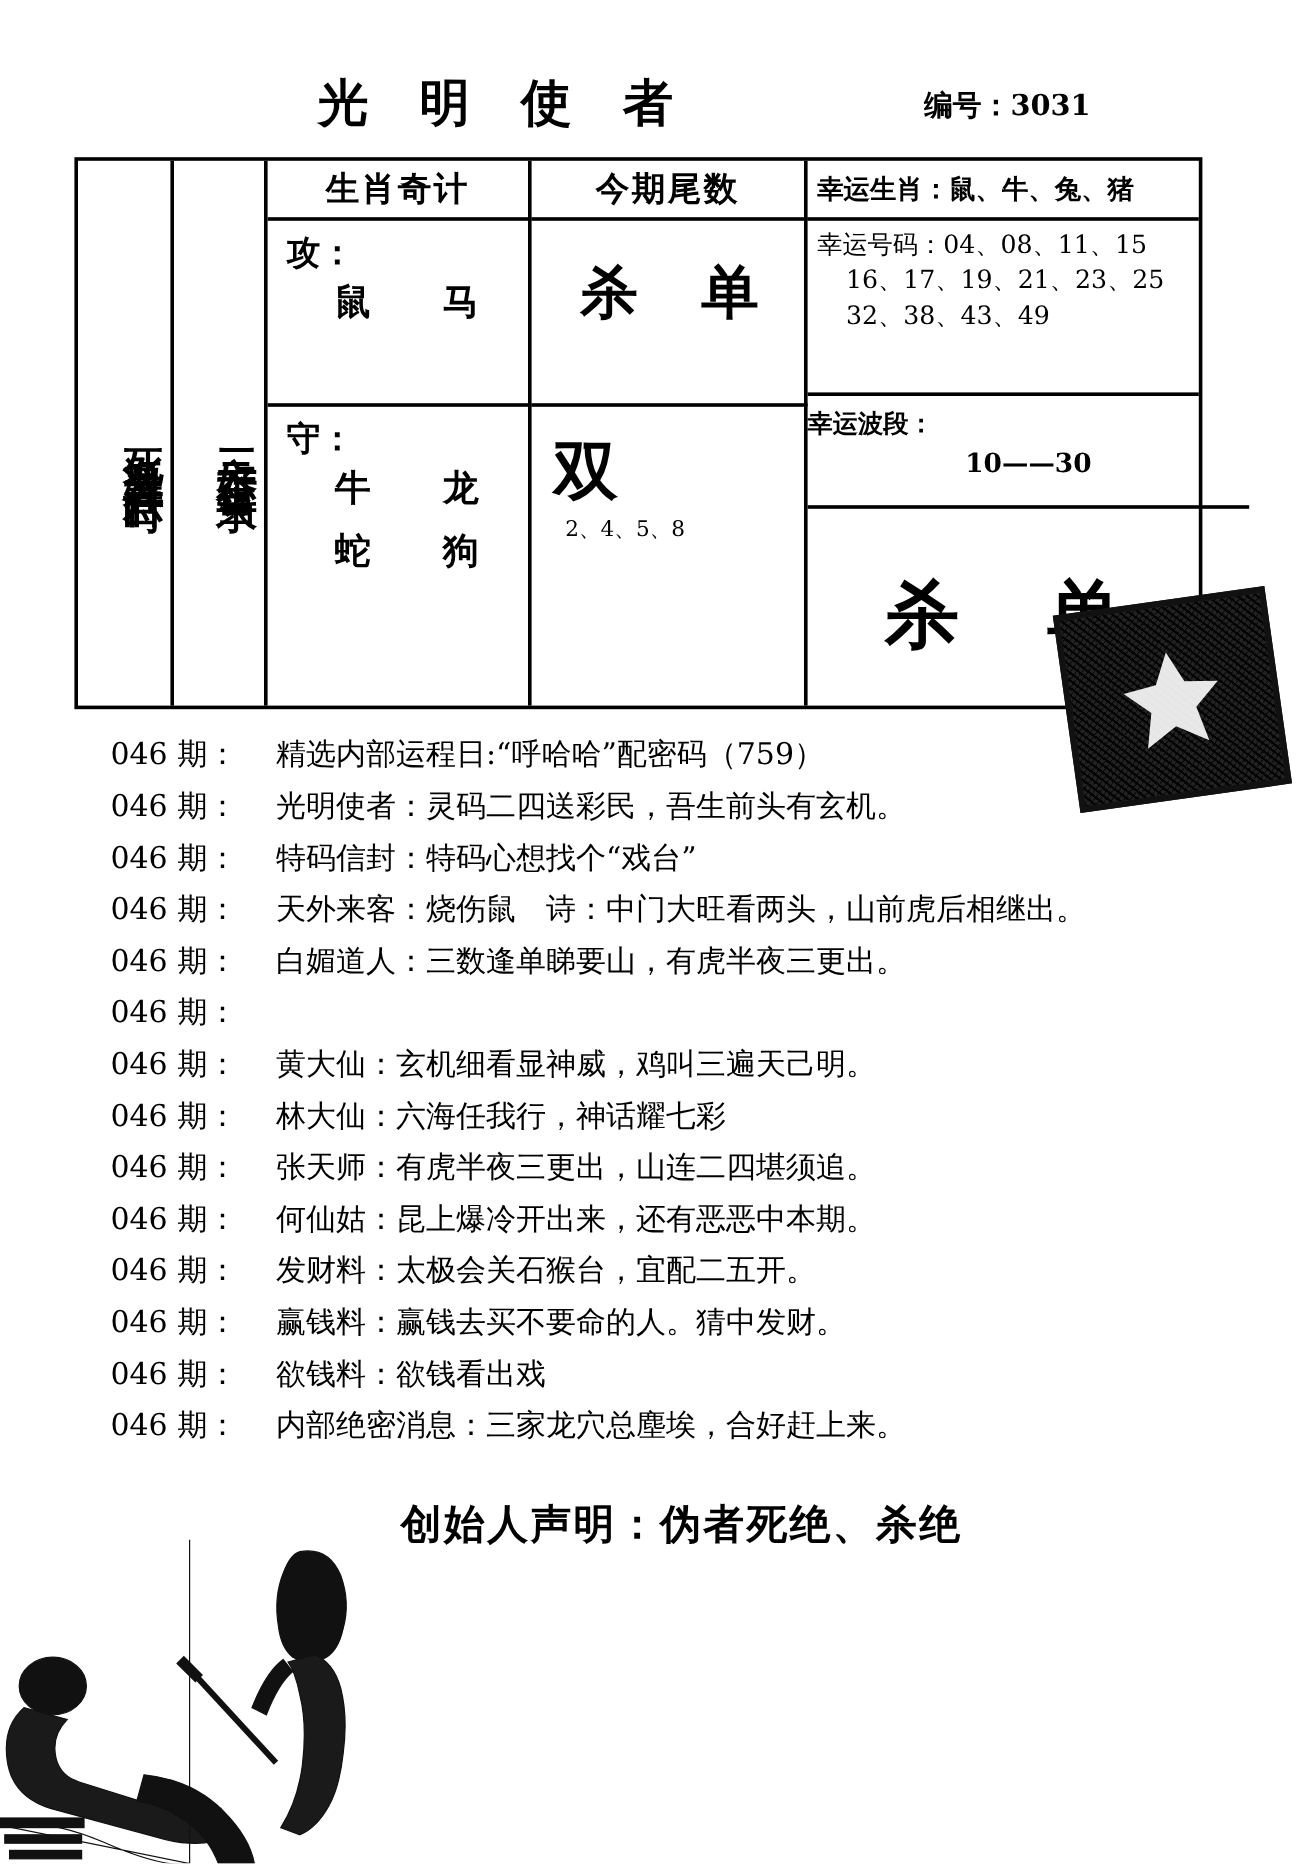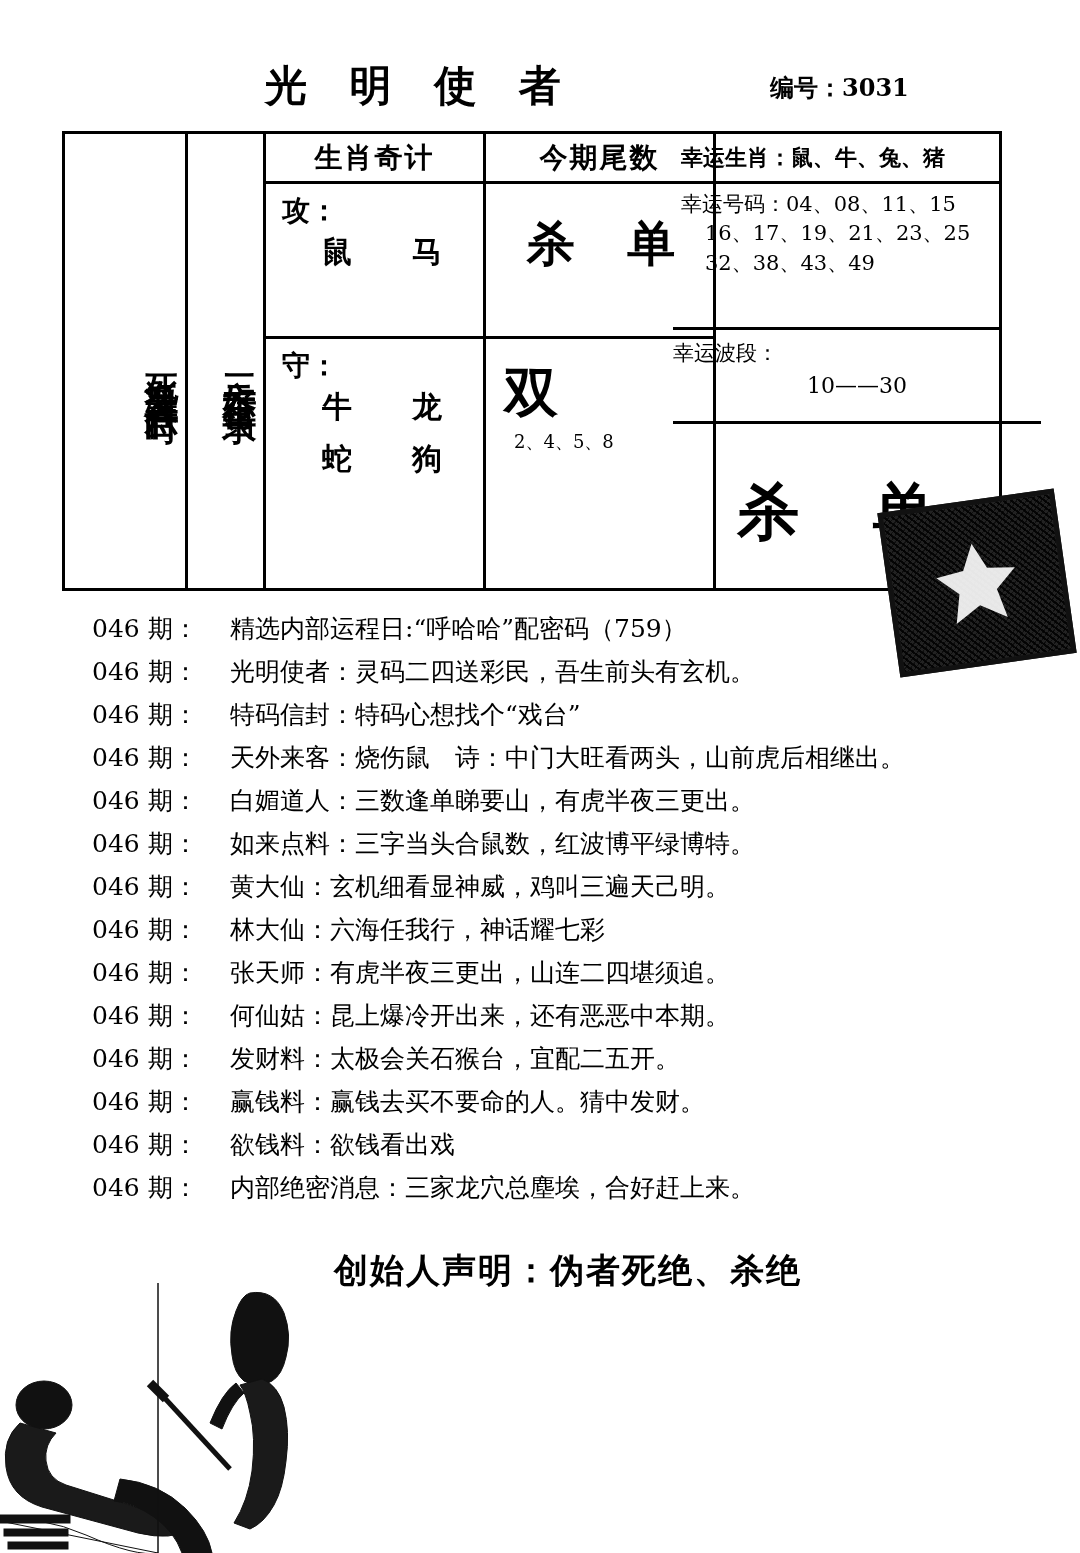--- a/index.html
+++ b/index.html
@@ -40,21 +40,21 @@
     top: 131px;
     width: 940px;
     height: 460px;
     border: 3px solid #000;
     box-sizing: border-box;
   }
   .cell {
     position: absolute;
     box-sizing: border-box;
   }
-  .bd-r { border-right: 3px solid #000; margin-left: 43px; }
+  .bd-r { border-right: 3px solid #000; }
   .bd-b { border-bottom: 3px solid #000; }
 
   
   .vcol {
     writing-mode: vertical-rl;
     text-orientation: upright;
     font-size: 34px;
     font-weight: bold;
     letter-spacing: 6px;
     display: flex;
@@ -133,21 +133,21 @@
     top: 90px;
     font-size: 18px;
     width: 195px;
     line-height: 1.4;
   }
 
   .c-luckynum { left: 608px; top: 50px; width: 326px; height: 146px; padding: 6px 8px; }
   .ln-title { font-size: 21px; }
   .ln-body { font-size: 21px; line-height: 1.45; padding-left: 24px; }
 
-  .c-band { left: 608px; top: 205px; width: 368px; height: 85px; padding: 0; }
+  .c-band { left: 608px; top: 205px; width: 368px; height: 85px; padding: 0; font-weight: bold; }
   .band-title { font-size: 21px; }
   .band-val { font-size: 22px; text-align: center; padding-top: 6px; }
 
   .c-bigkill2 { left: 608px; top: 290px; width: 326px; height: 164px; }
   .bigkill2-text {
     position: absolute;
     left: 0;
     top: 46px;
     width: 326px;
     text-align: center;
@@ -311,21 +311,20 @@
     <span class="body">天外来客：烧伤鼠　诗：中门大旺看两头，山前虎后相继出。</span>
   </div>
   <div class="line">
     <span class="issue">046</span>
     <span class="qi">期：</span>
     <span class="body">白媚道人：三数逢单睇要山，有虎半夜三更出。</span>
   </div>
   <div class="line">
     <span class="issue">046</span>
     <span class="qi">期：</span>
-    <span class="body">如来点料：三字当头合鼠数，红波博平绿博特。</span>
   </div>
   <div class="line">
     <span class="issue">046</span>
     <span class="qi">期：</span>
     <span class="body">黄大仙：玄机细看显神威，鸡叫三遍天己明。</span>
   </div>
   <div class="line">
     <span class="issue">046</span>
     <span class="qi">期：</span>
     <span class="body">林大仙：六海任我行，神话耀七彩</span>

